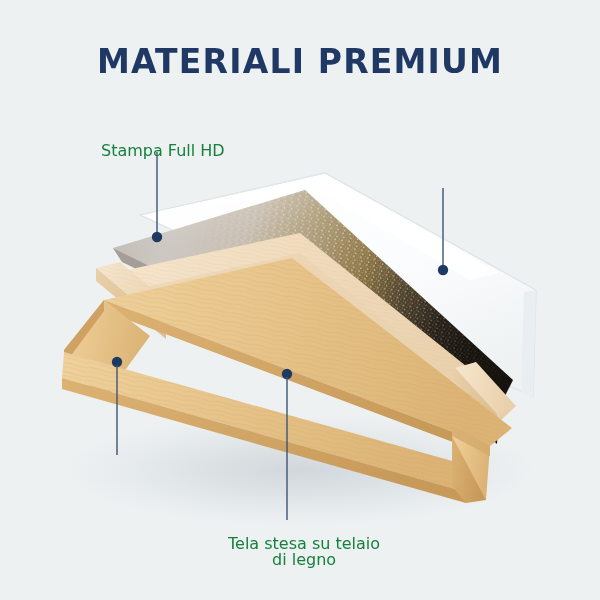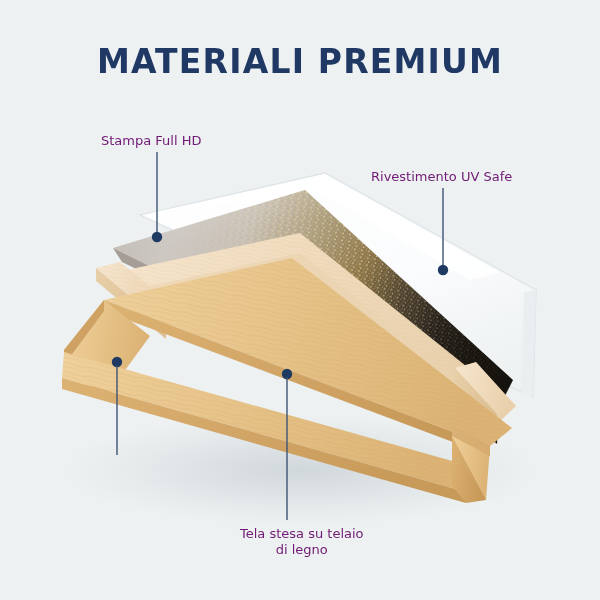--- a/index.html
+++ b/index.html
@@ -41,30 +41,31 @@
     position: absolute;
     left: 0;
     top: 0;
     width: 600px;
     height: 600px;
   }
 
   
   .callout-label {
     position: absolute;
-    font-size: 13px;
-    color: #701a75;
+    font-size: 16px;
+    color: #15803d;
     line-height: 16px;
     white-space: pre-line;
     font-family: "DejaVu Sans", sans-serif;
+    margin-top: 10px;
   }
   #label-stampa      { left: 101px; top: 133px; text-align: left; }
   #label-uv          { left: 371px; top: 169px; text-align: left; }
   #label-cornice     { left: 78px;  top: 461px; text-align: left; }
-  #label-tela        { left: 240px; top: 526px; text-align: center; }
+  #label-tela        { left: 228px; top: 526px; text-align: center; }
 </style>
 </head>
 <body>
 
 <div id="stage">
 
   <div id="title">MATERIALI PREMIUM</div>
 
   <svg id="artwork" viewBox="0 0 600 600">
     <defs>
@@ -247,19 +248,18 @@
     </g>
 
     <g>
       <circle cx="287" cy="374" r="5.2" fill="#1e3a63"></circle>
       <line x1="287" y1="377" x2="287" y2="520" stroke="#3d5475" stroke-width="1.4"></line>
     </g>
   </svg>
 
   <div class="callout-label" id="label-stampa">Stampa Full HD</div>
 
-  <div class="callout-label" id="label-uv">Rivestimento UV Safe</div>
 
 
   <div class="callout-label" id="label-tela">Tela stesa su telaio
 di legno</div>
 
 </div>
 
 </body></html>

